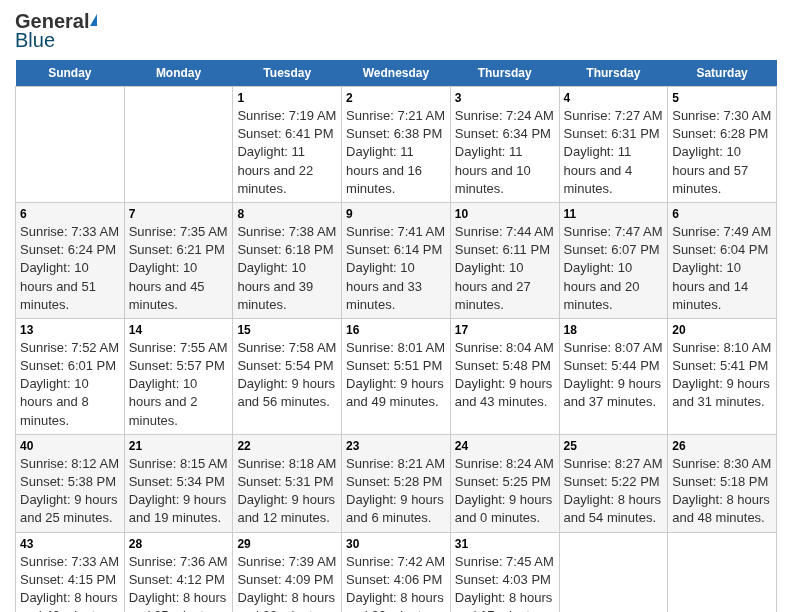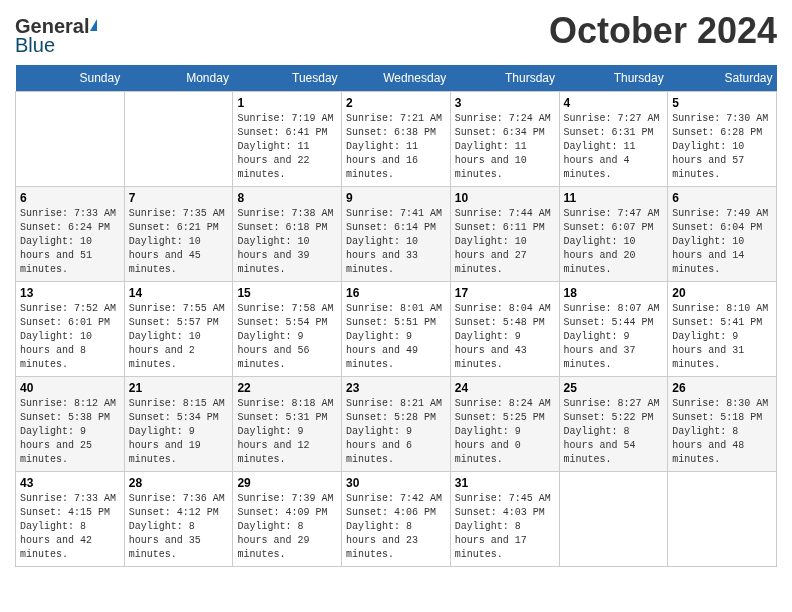--- a/index.html
+++ b/index.html
@@ -13,21 +13,20 @@
     .header-section {
       display: flex;
       justify-content: space-between;
       align-items: flex-start;
       margin-bottom: 8px;
     }
     .logo {
       display: flex;
       flex-direction: column;
       align-items: flex-start;
-      margin-top: 5px;
     }
     .logo-line {
       display: flex;
       align-items: center;
     }
     .title-section {
       text-align: right;
     }
     .month-title {
       font-size: 36px;
@@ -40,42 +39,41 @@
     }
     .calendar-table {
       width: 100%;
       border-collapse: collapse;
       font-size: 11px;
     }
     .calendar-table th {
       background-color: #2b6cb0;
       color: #fff;
       padding: 6px 4px;
-      text-align: right;
+      text-align: center;
       font-size: 12px;
-      font-weight: normal;
+      font-weight: bold;
     }
     .calendar-table td {
       border: 1px solid #ccc;
       vertical-align: top;
       padding: 4px;
       width: calc(100% / 7);
       height: 80px;
     }
     .day-number {
       font-weight: bold;
       font-size: 12px;
       display: block;
       margin-bottom: 2px;
     }
     .day-detail {
-      font-size: 10px;
+      font-size: 13px;
       color: #333;
       line-height: 1.4;
-      font-family: Liberation Mono, monospace;
     }
     .empty-cell {
       background: #f9f9f9;
     }
     tr:nth-child(even) td {
       background-color: #f5f5f5;
     }
     tr:nth-child(odd) td {
       background-color: #ffffff;
     }
@@ -88,21 +86,20 @@
 
 <div class="header-section">
   <div class="logo">
     <div class="logo-line">
       <span style="font-size:20px;font-weight:bold;color:#333;">General</span>
       <span style="display:inline-block;width:0;height:0;border-left:7px solid transparent;border-right:0px solid transparent;border-bottom:12px solid #1a6fba;margin-left:1px;vertical-align:middle;position:relative;top:-2px;"></span>
     </div>
     <span style="font-size:20px;font-weight:normal;color:#0c4a6e;margin-top:-4px;">Blue</span>
   </div>
   <div class="title-section">
-    <div class="month-title">October 2024</div>
   </div>
 </div>
 
 <table class="calendar-table">
   <thead>
     <tr>
       <th>Sunday</th>
       <th>Monday</th>
       <th>Tuesday</th>
       <th>Wednesday</th>

